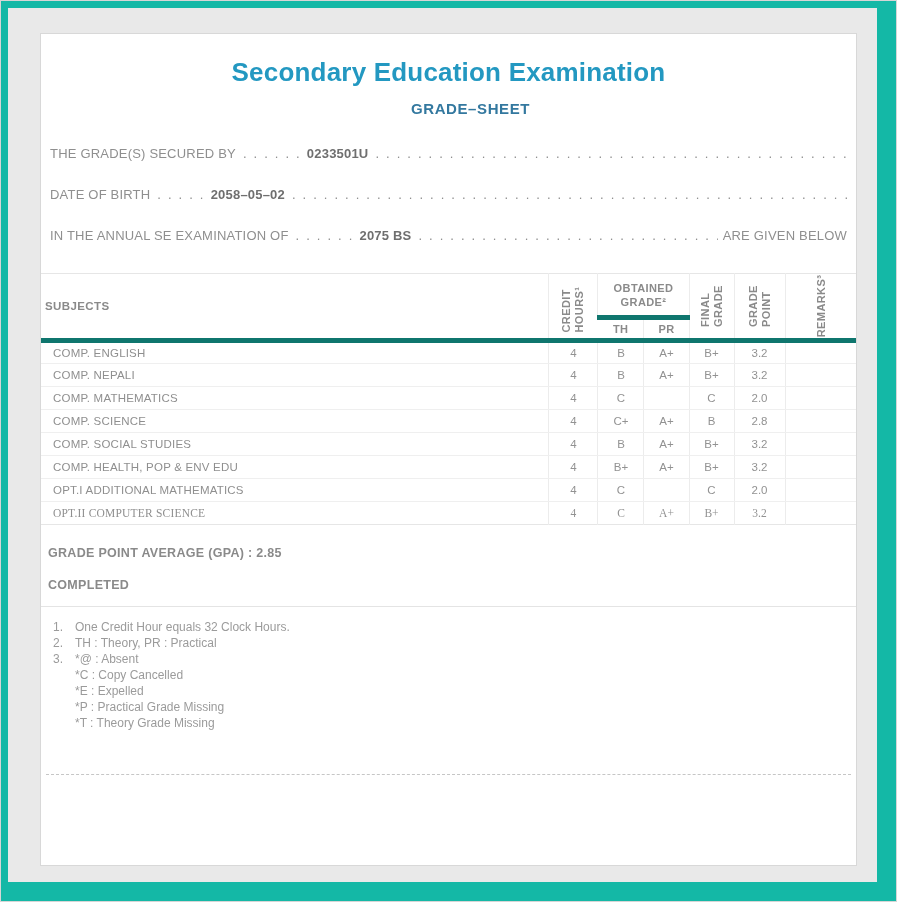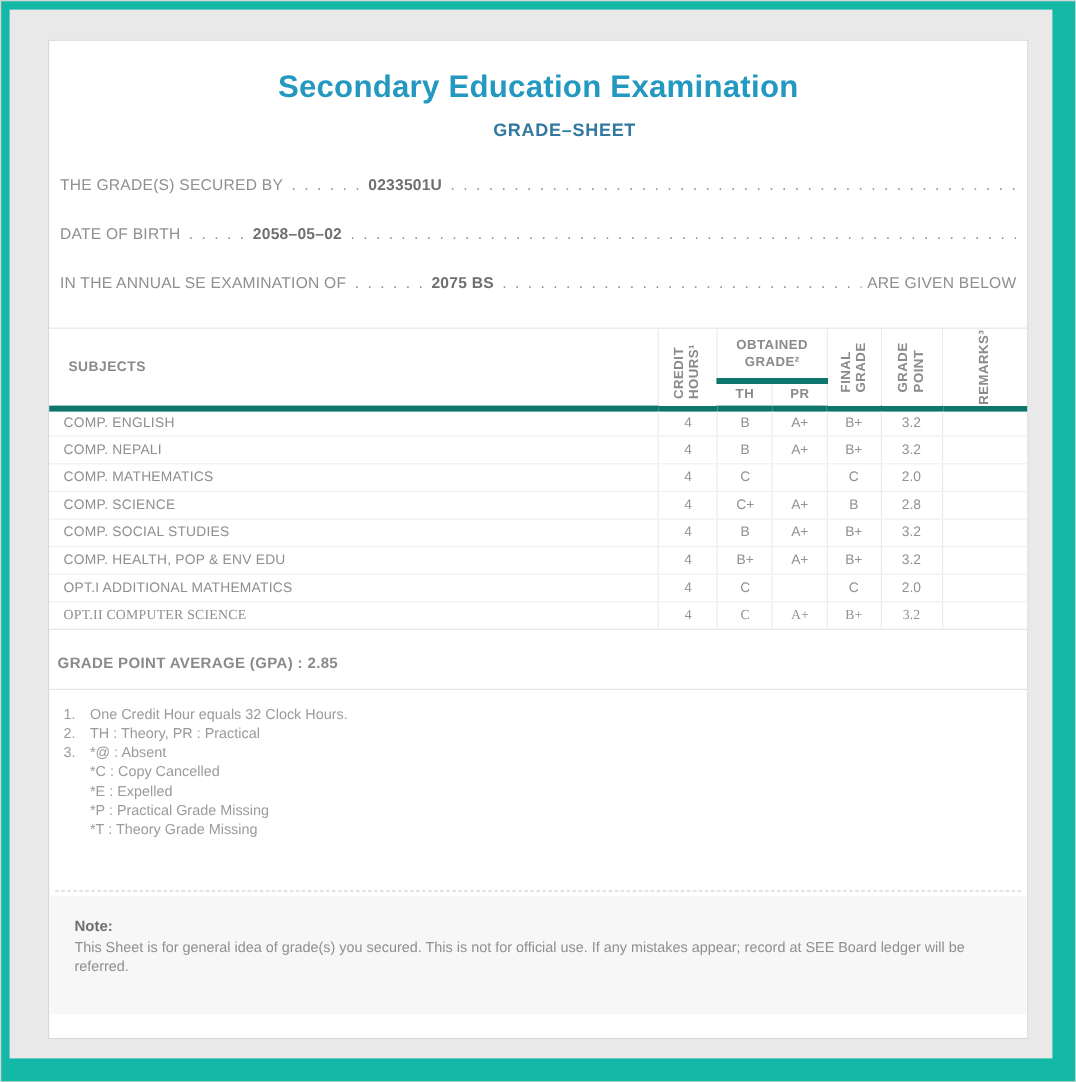--- a/index.html
+++ b/index.html
@@ -37,21 +37,21 @@
   .line .suffix { margin-left:5px; }
 
   
   table.grades { width:100%; border-collapse:collapse; margin-top:17px; table-layout:fixed; }
   table.grades th, table.grades td { border-left:1px solid #ececec; }
   table.grades th:first-child, table.grades td:first-child { border-left:none; }
   table.grades { border-top:1px solid #e6e6e6; border-bottom:1px solid #e6e6e6; }
   thead th { border-bottom:5px solid #0f766e; font-weight:bold; color:#8a8a8a; font-size:11px; letter-spacing:0.4px; background:#fff; }
   tr.h-top { height:44px; }
   tr.h-sub { height:23px; }
-  th.subjects { text-align:left; padding-left:16px; font-size:11.5px; }
+  th.subjects { text-align:left; padding-left:4px; font-size:11.5px; }
   th.rot { position:relative; }
   th.rot .vtext {
     position:absolute; left:50%; top:50%;
     transform:translate(-50%,-50%) rotate(-90deg);
     line-height:13px; text-align:left;
   }
   .vtext.w-credit { width:53px; }
   .vtext.w-final  { width:42px; }
   .vtext.w-point  { width:42px; }
   .vtext.w-remarks{ white-space:nowrap; }
@@ -218,20 +218,21 @@
           <td></td>
         </tr>
       </tbody>
     </table>
 
     <div class="summary">
       <div class="gpa-line">
         <span>GRADE POINT AVERAGE (GPA) :</span>
         <span>2.85</span>
       </div>
+      <div class="status-line">COMPLETED</div>
     </div>
 
     <div class="footnotes">
       <div class="fn-line">
         <span class="fn-num">1.</span>
         <span>One Credit Hour equals 32 Clock Hours.</span>
       </div>
       <div class="fn-line">
         <span class="fn-num">2.</span>
         <span>TH : Theory, PR : Practical</span>
@@ -253,19 +254,15 @@
         <span>*P : Practical Grade Missing</span>
       </div>
       <div class="fn-line">
         <span class="fn-num"></span>
         <span>*T : Theory Grade Missing</span>
       </div>
     </div>
 
     <div class="dash-divider"></div>
 
-    <div class="note-box" style="background: rgb(247, 247, 247);">
-      <div class="note-heading">Note:</div>
-      <div class="note-body">This Sheet is for general idea of grade(s) you secured. This is not for official use. If any mistakes appear; record at SEE Board ledger will be referred.</div>
-    </div>
 
   </div>
 </div>
 
 </body></html>

